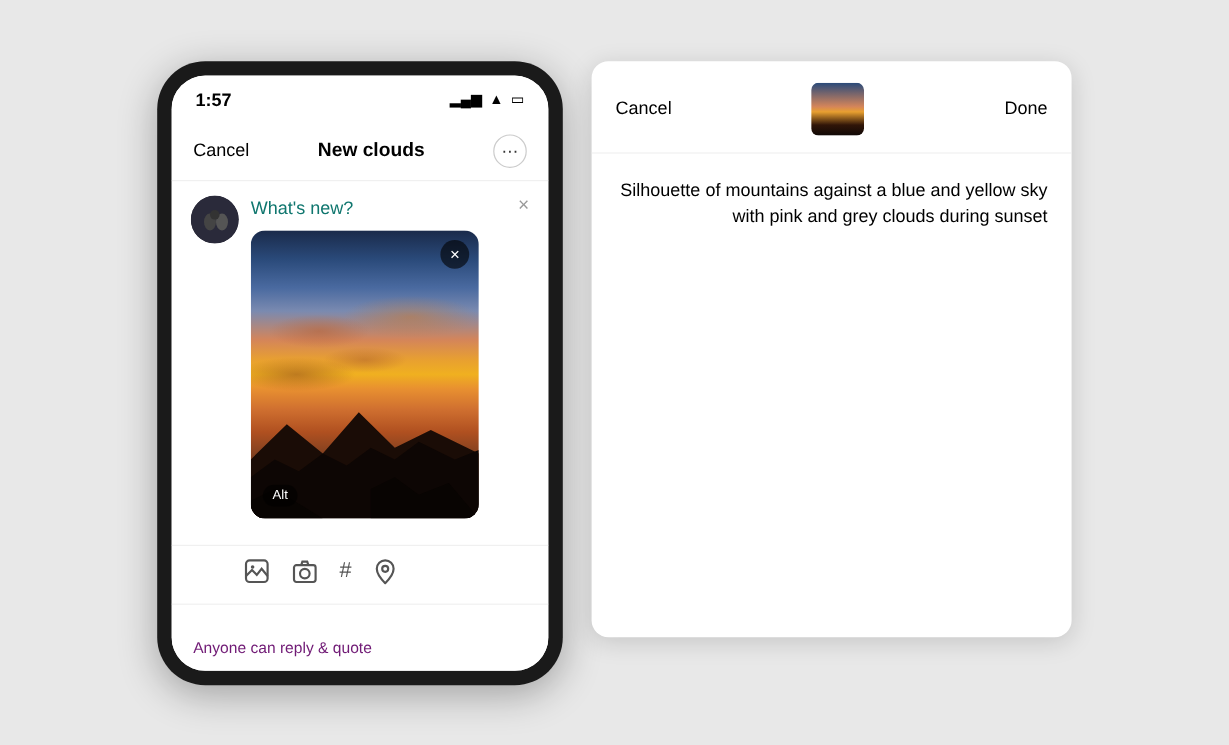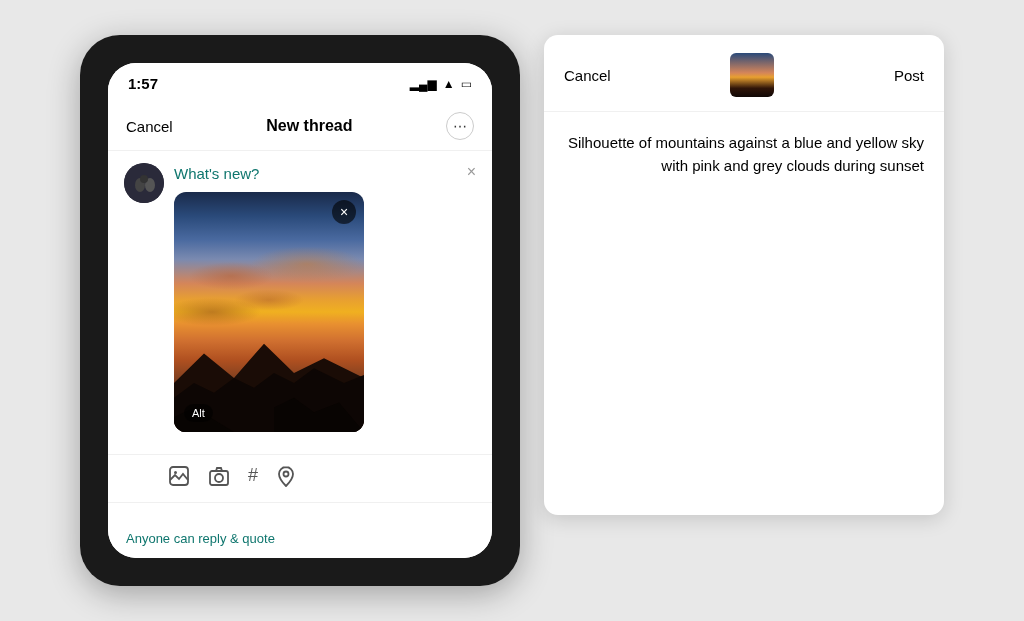--- a/index.html
+++ b/index.html
@@ -15,24 +15,24 @@
     }
     .container {
       display: flex;
       gap: 24px;
       align-items: flex-start;
       padding: 20px;
     }
 
     
     .phone-mockup {
-      width: 440px;
+      width: 338px;
       background: #1a1a1a;
       border-radius: 40px;
-      padding: 28px;
+      padding: 12px;
       box-shadow: 0 8px 32px rgba(0,0,0,0.3);
     }
     .phone-screen {
       background: #ffffff;
       border-radius: 28px;
       overflow: hidden;
     }
     .status-bar {
       background: #ffffff;
       display: flex;
@@ -233,21 +233,21 @@
 
     .thread-footer {
       display: flex;
       justify-content: space-between;
       align-items: center;
       padding: 12px 18px;
       border-top: 1px solid #f0f0f0;
     }
     .reply-permission {
       font-size: 13px;
-      color: #0f766e;
+      color: #701a75;
       margin-top: 16px;
     }
     .post-btn {
       background: #000;
       color: #fff;
       border: none;
       border-radius: 20px;
       padding: 10px 22px;
       font-size: 15px;
       font-weight: 600;
@@ -321,21 +321,21 @@
           <span class="signal-icon">▂▄▆</span>
           <span class="wifi-icon">▲</span>
           <span class="battery-icon">▭</span>
         </div>
       </div>
 
       <div class="new-thread-panel">
 
         <div class="thread-header">
           <span class="header-cancel">Cancel</span>
-          <span class="header-title">New thread</span>
+          <span class="header-title">New clouds</span>
           <div class="header-more">
             <span>⋯</span>
           </div>
         </div>
 
         <div class="thread-content">
           <div class="thread-row">
 
             <div class="avatar">
               <div class="avatar-img">
@@ -403,18 +403,18 @@
       </div>
     </div>
   </div>
 
   <div class="alt-modal">
     <div class="alt-header">
       <span class="alt-cancel-btn">Cancel</span>
       <div class="alt-thumbnail">
         <div class="alt-thumb-img"></div>
       </div>
-      <span class="alt-done-btn">Post</span>
+      <span class="alt-done-btn">Done</span>
     </div>
     <div class="alt-description">Silhouette of mountains against a blue and yellow sky with pink and grey clouds during sunset</div>
   </div>
 
 </div>
 
 </body></html>

